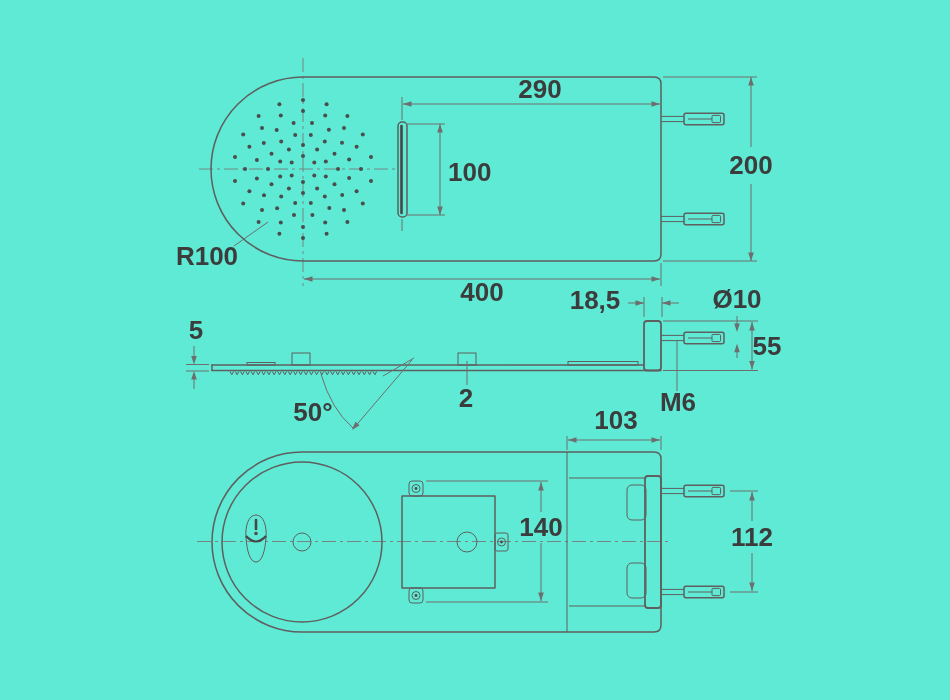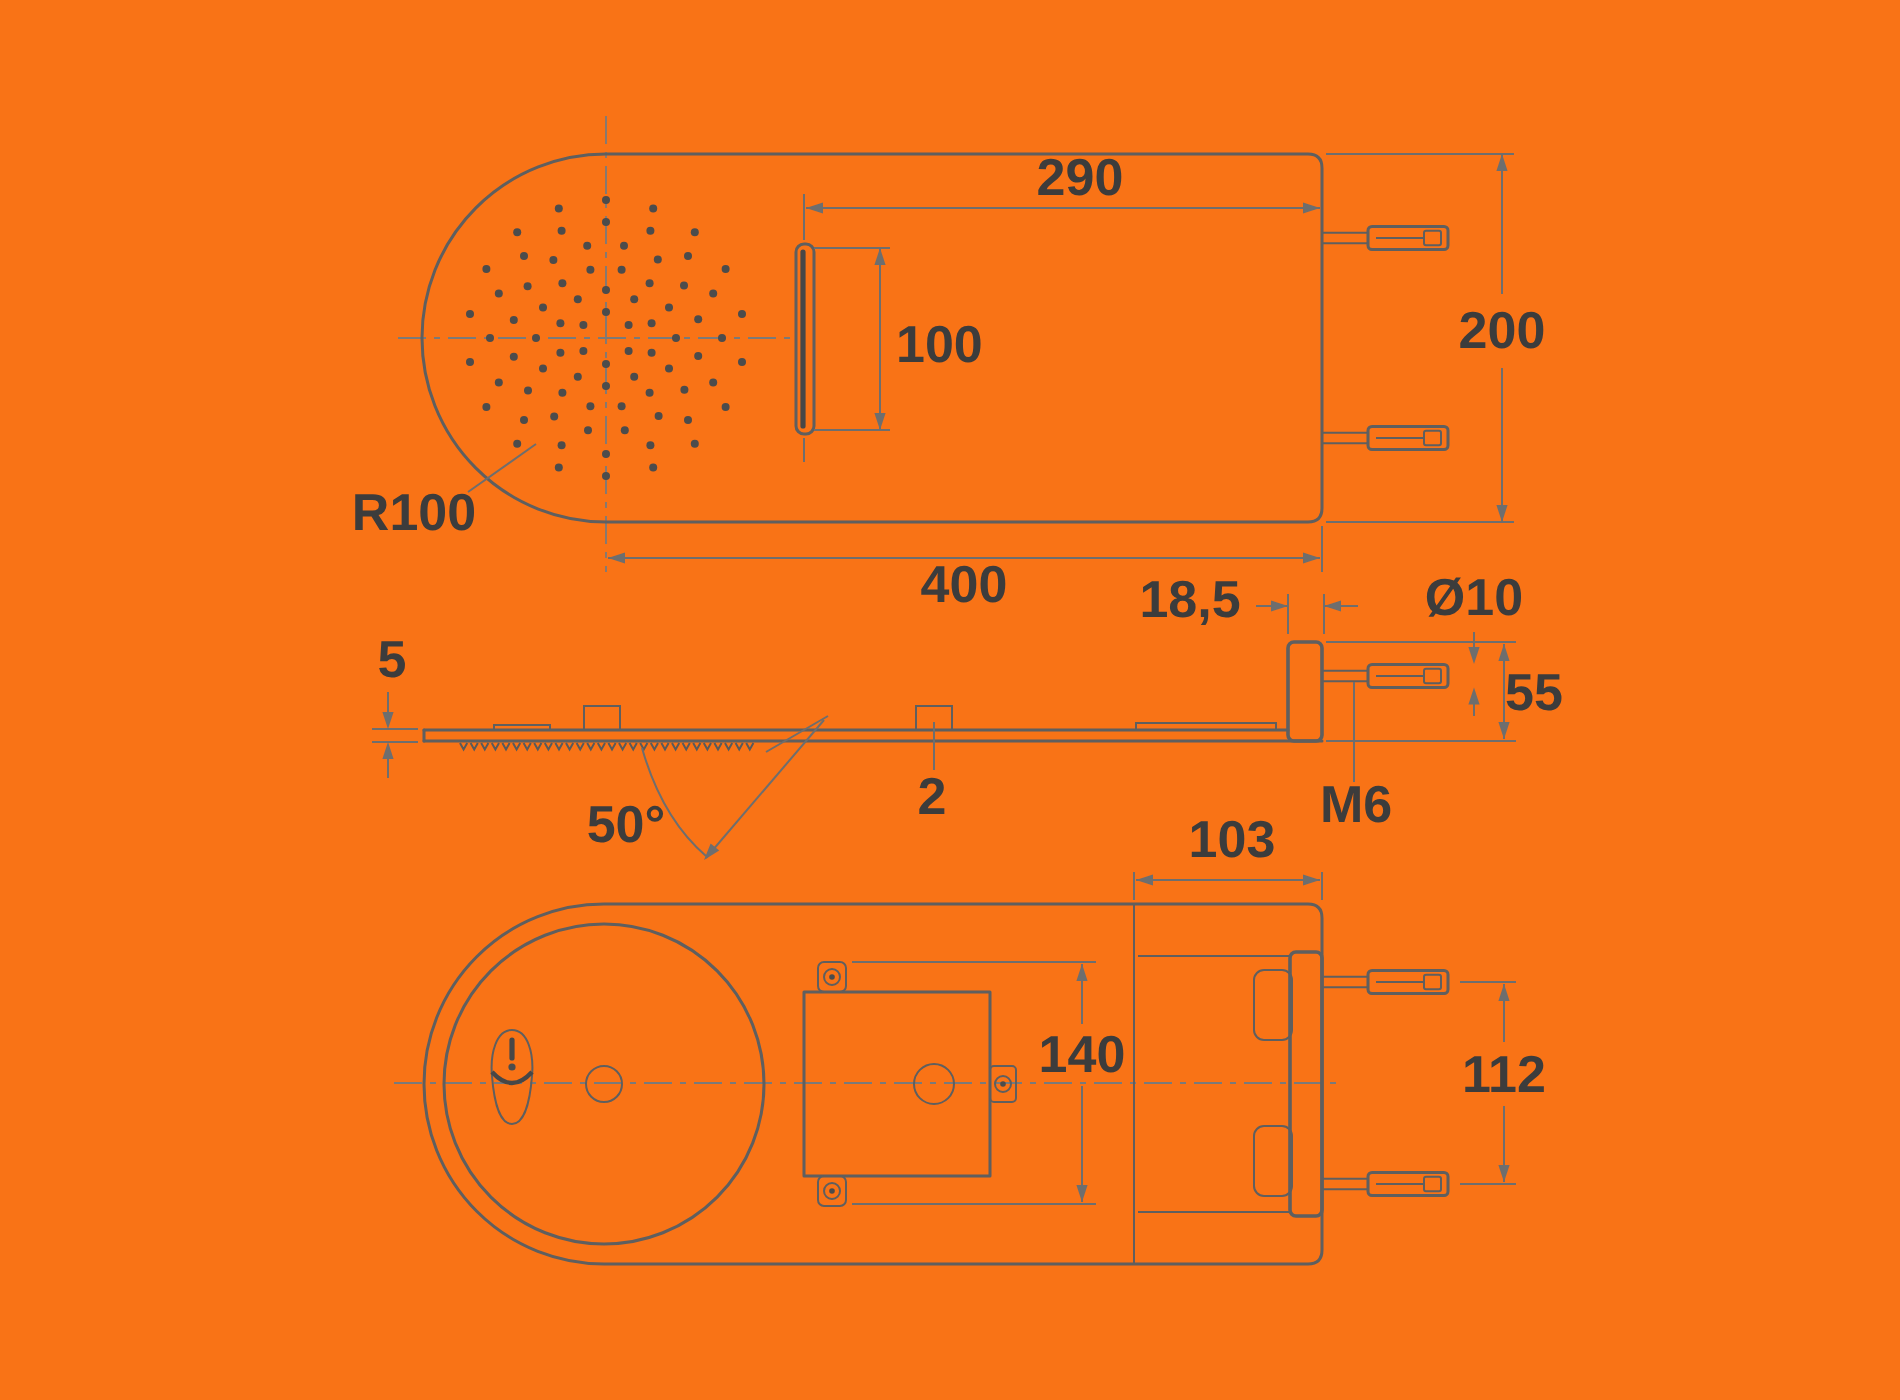--- a/index.html
+++ b/index.html
@@ -1,17 +1,17 @@
 <!DOCTYPE html>
 <html style="--obj: #5f5f5f; --line: #6e6e6e; --centerline: #7a7a7a; --text: #3c3c3c; --dot: #4c4c4c;"><head>
 <meta charset="utf-8">
 <title>Technical Drawing</title>
 <style>
   html,body{margin:0;padding:0;background:#fff;}
-  .canvas{position:relative;width:950px;height:700px;background:#f97316;overflow:hidden;}
+  .canvas{position:relative;width:950px;height:700px;background:#5eead4;overflow:hidden;}
   .canvas svg{filter:blur(0.3px);}
   .obj{stroke:var(--obj,#5f5f5f);stroke-width:1.5;fill:none;stroke-linejoin:round;stroke-linecap:round;}
   .obj2{stroke:var(--obj,#5f5f5f);stroke-width:1.8;fill:none;stroke-linejoin:round;}
   .thin{stroke:var(--obj,#5f5f5f);stroke-width:1;fill:none;}
   .dim{stroke:var(--line,#6e6e6e);stroke-width:1;fill:none;}
   .cl{stroke:var(--centerline,#7a7a7a);stroke-width:0.9;stroke-dasharray:14 4 3 4;fill:none;}
   .ah{fill:var(--line,#6e6e6e);stroke:none;}
   .dim-text{font:600 26px "Liberation Sans",sans-serif;fill:var(--text,#3c3c3c);text-anchor:middle;}
   .dot{fill:var(--dot,#4c4c4c);stroke:none;}
   .darkline{stroke:#474747;stroke-width:2.6;fill:none;stroke-linecap:round;}

